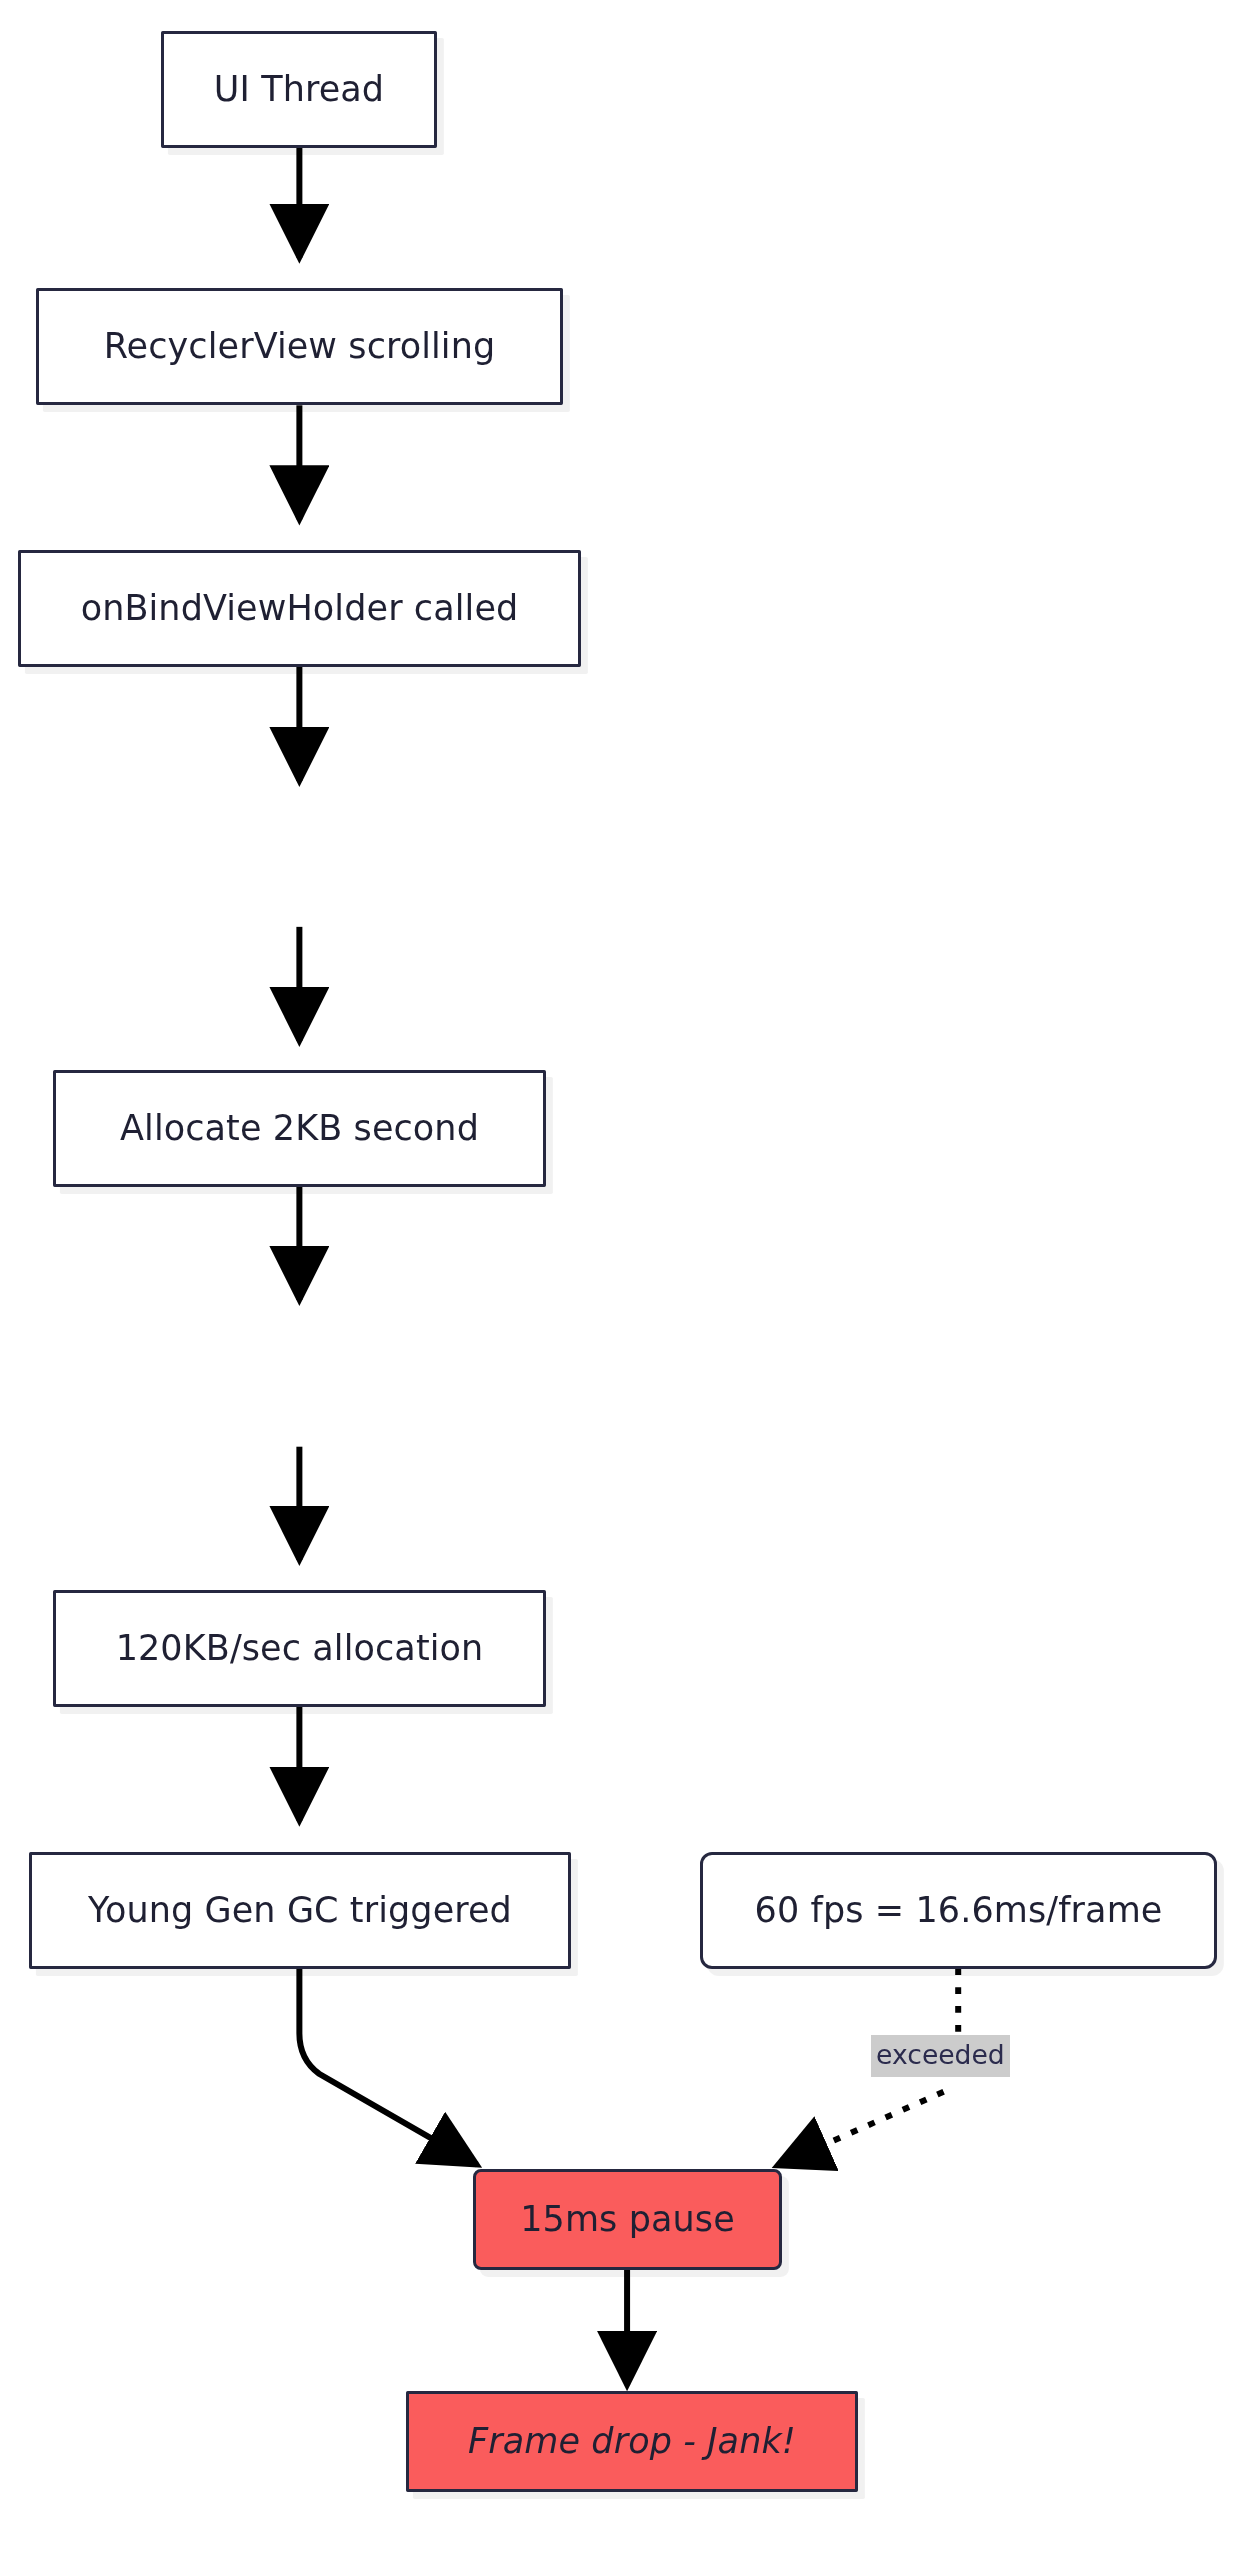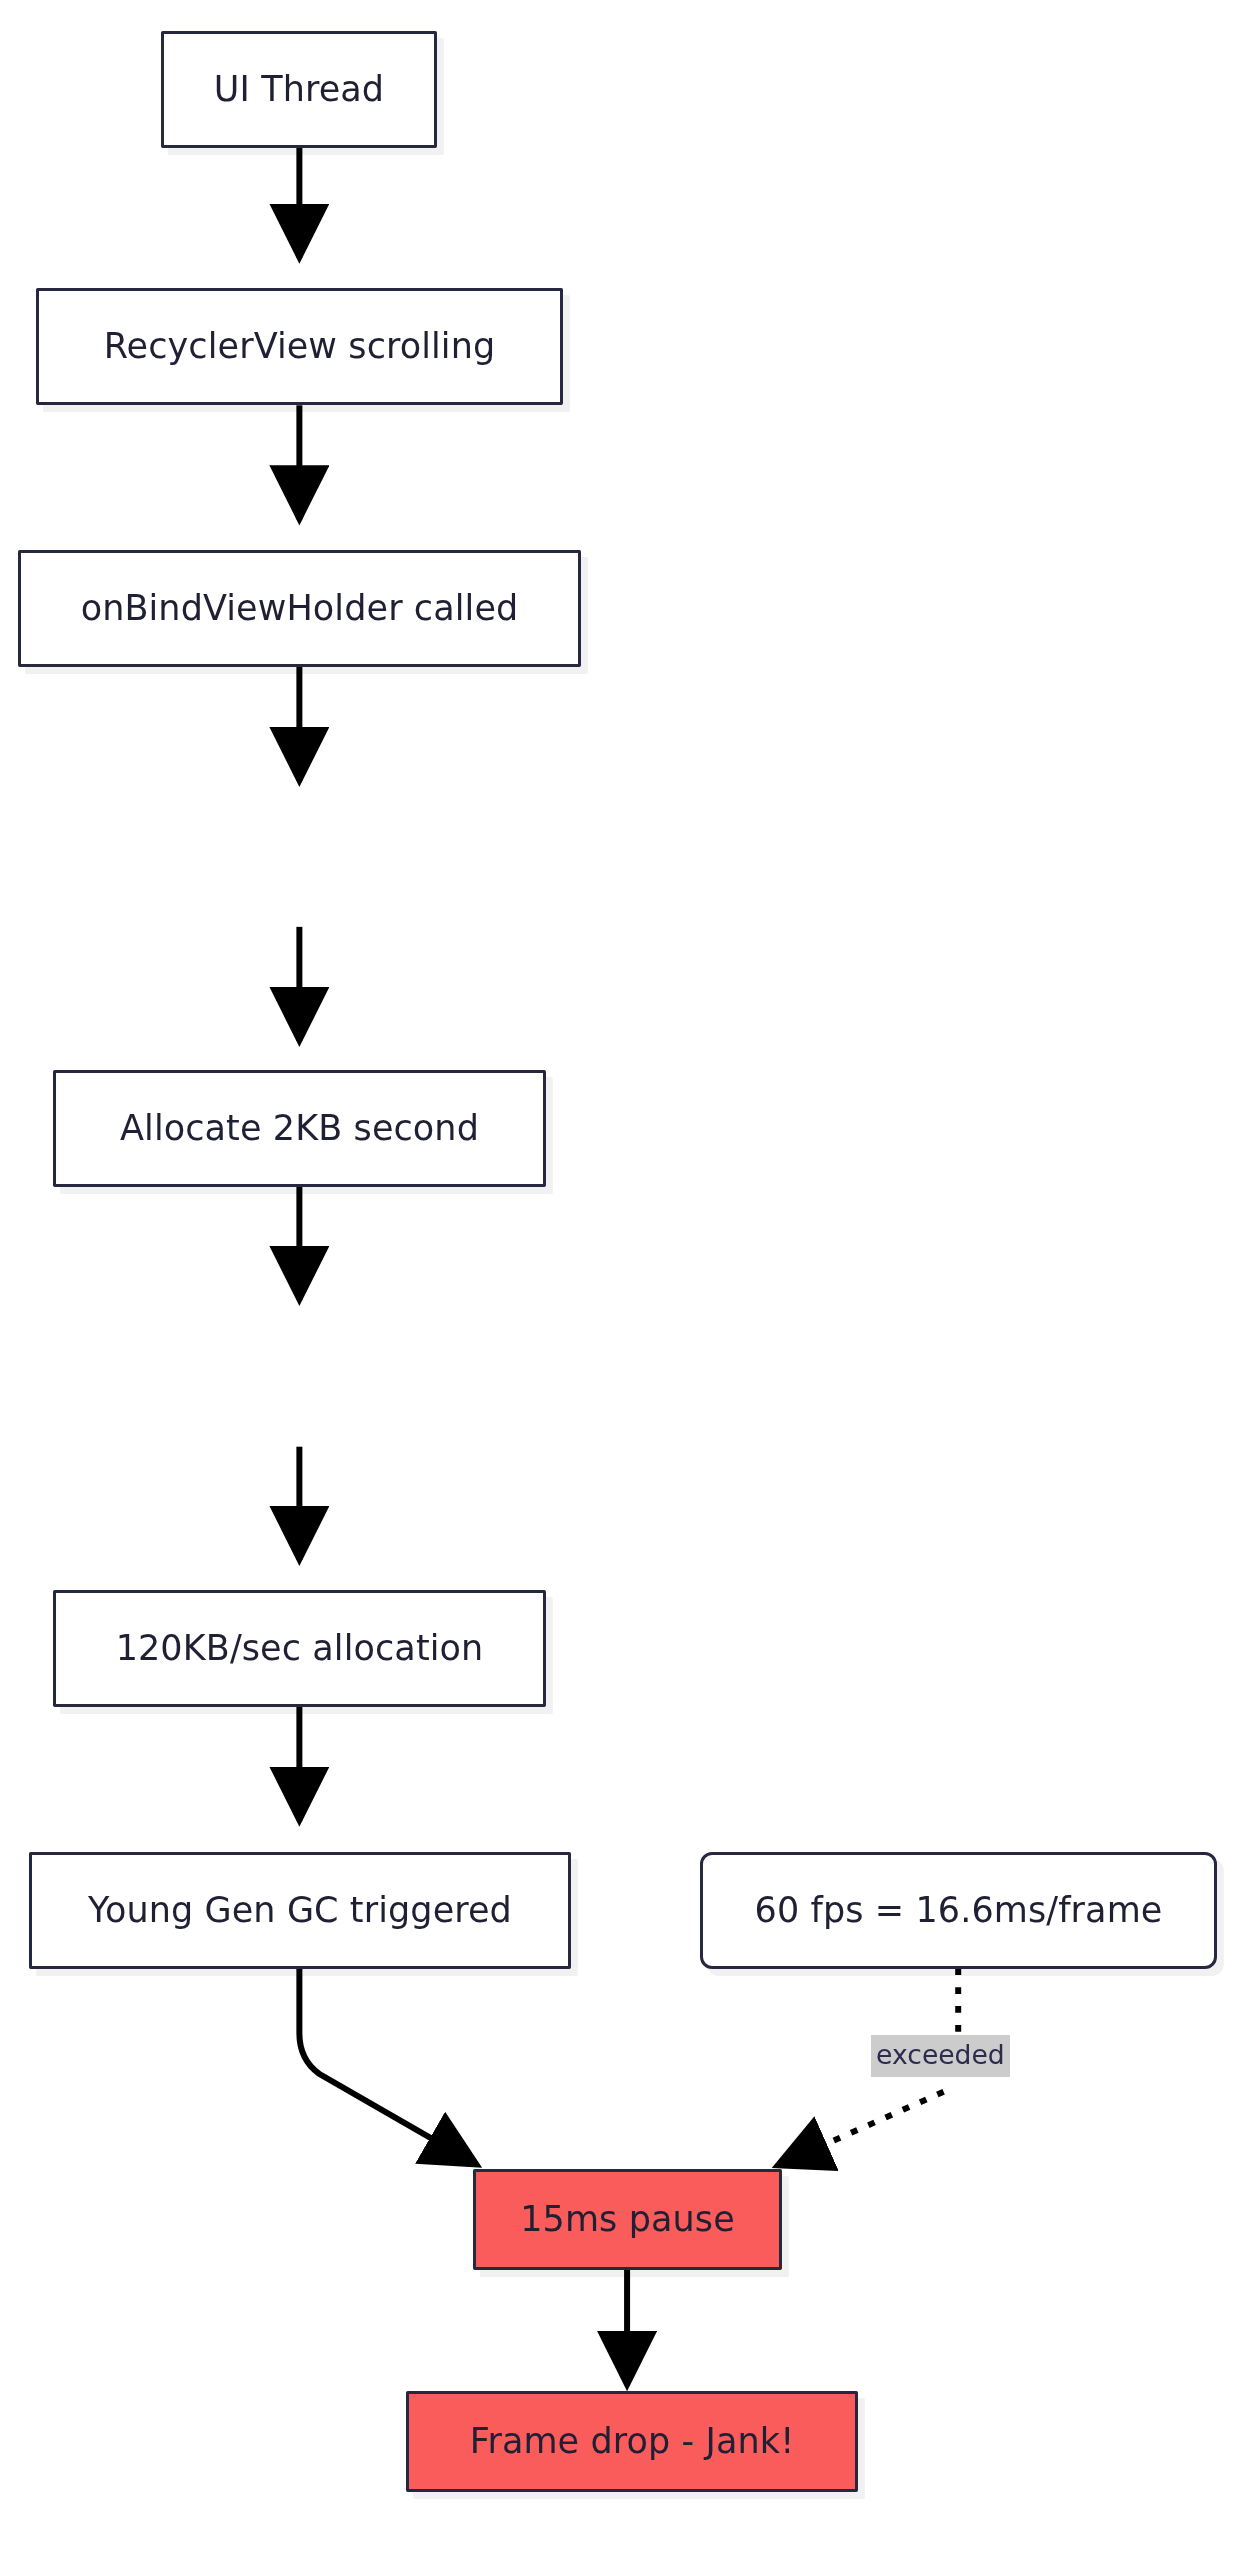--- a/index.html
+++ b/index.html
@@ -122,24 +122,24 @@
   </div>
 
   <div class="node" style="left:29px; top:1852px; width:542px; height:117px;">
     <span class="label">Young Gen GC triggered</span>
   </div>
 
   <div class="node" style="left:700px; top:1852px; width:517px; height:117px;border-radius:12px;">
     <span class="label">60 fps = 16.6ms/frame</span>
   </div>
 
-  <div class="node alert" style="left:473px; top:2169px; width:309px; height:101px;">
+  <div class="node alert" style="left:473px; top:2169px; width:309px; height:101px;border-radius:8px;">
     <span class="label">15ms pause</span>
   </div>
 
-  <div class="node alert" style="left:406px; top:2391px; width:452px; height:101px;">
+  <div class="node alert" style="left:406px; top:2391px; width:452px; height:101px;font-style:italic;">
     <span class="label">Frame drop - Jank!</span>
   </div>
 
   <div class="edge-label" style="left:871px; top:2035px;">exceeded</div>
 
 </div>
 
 
 </body></html>

